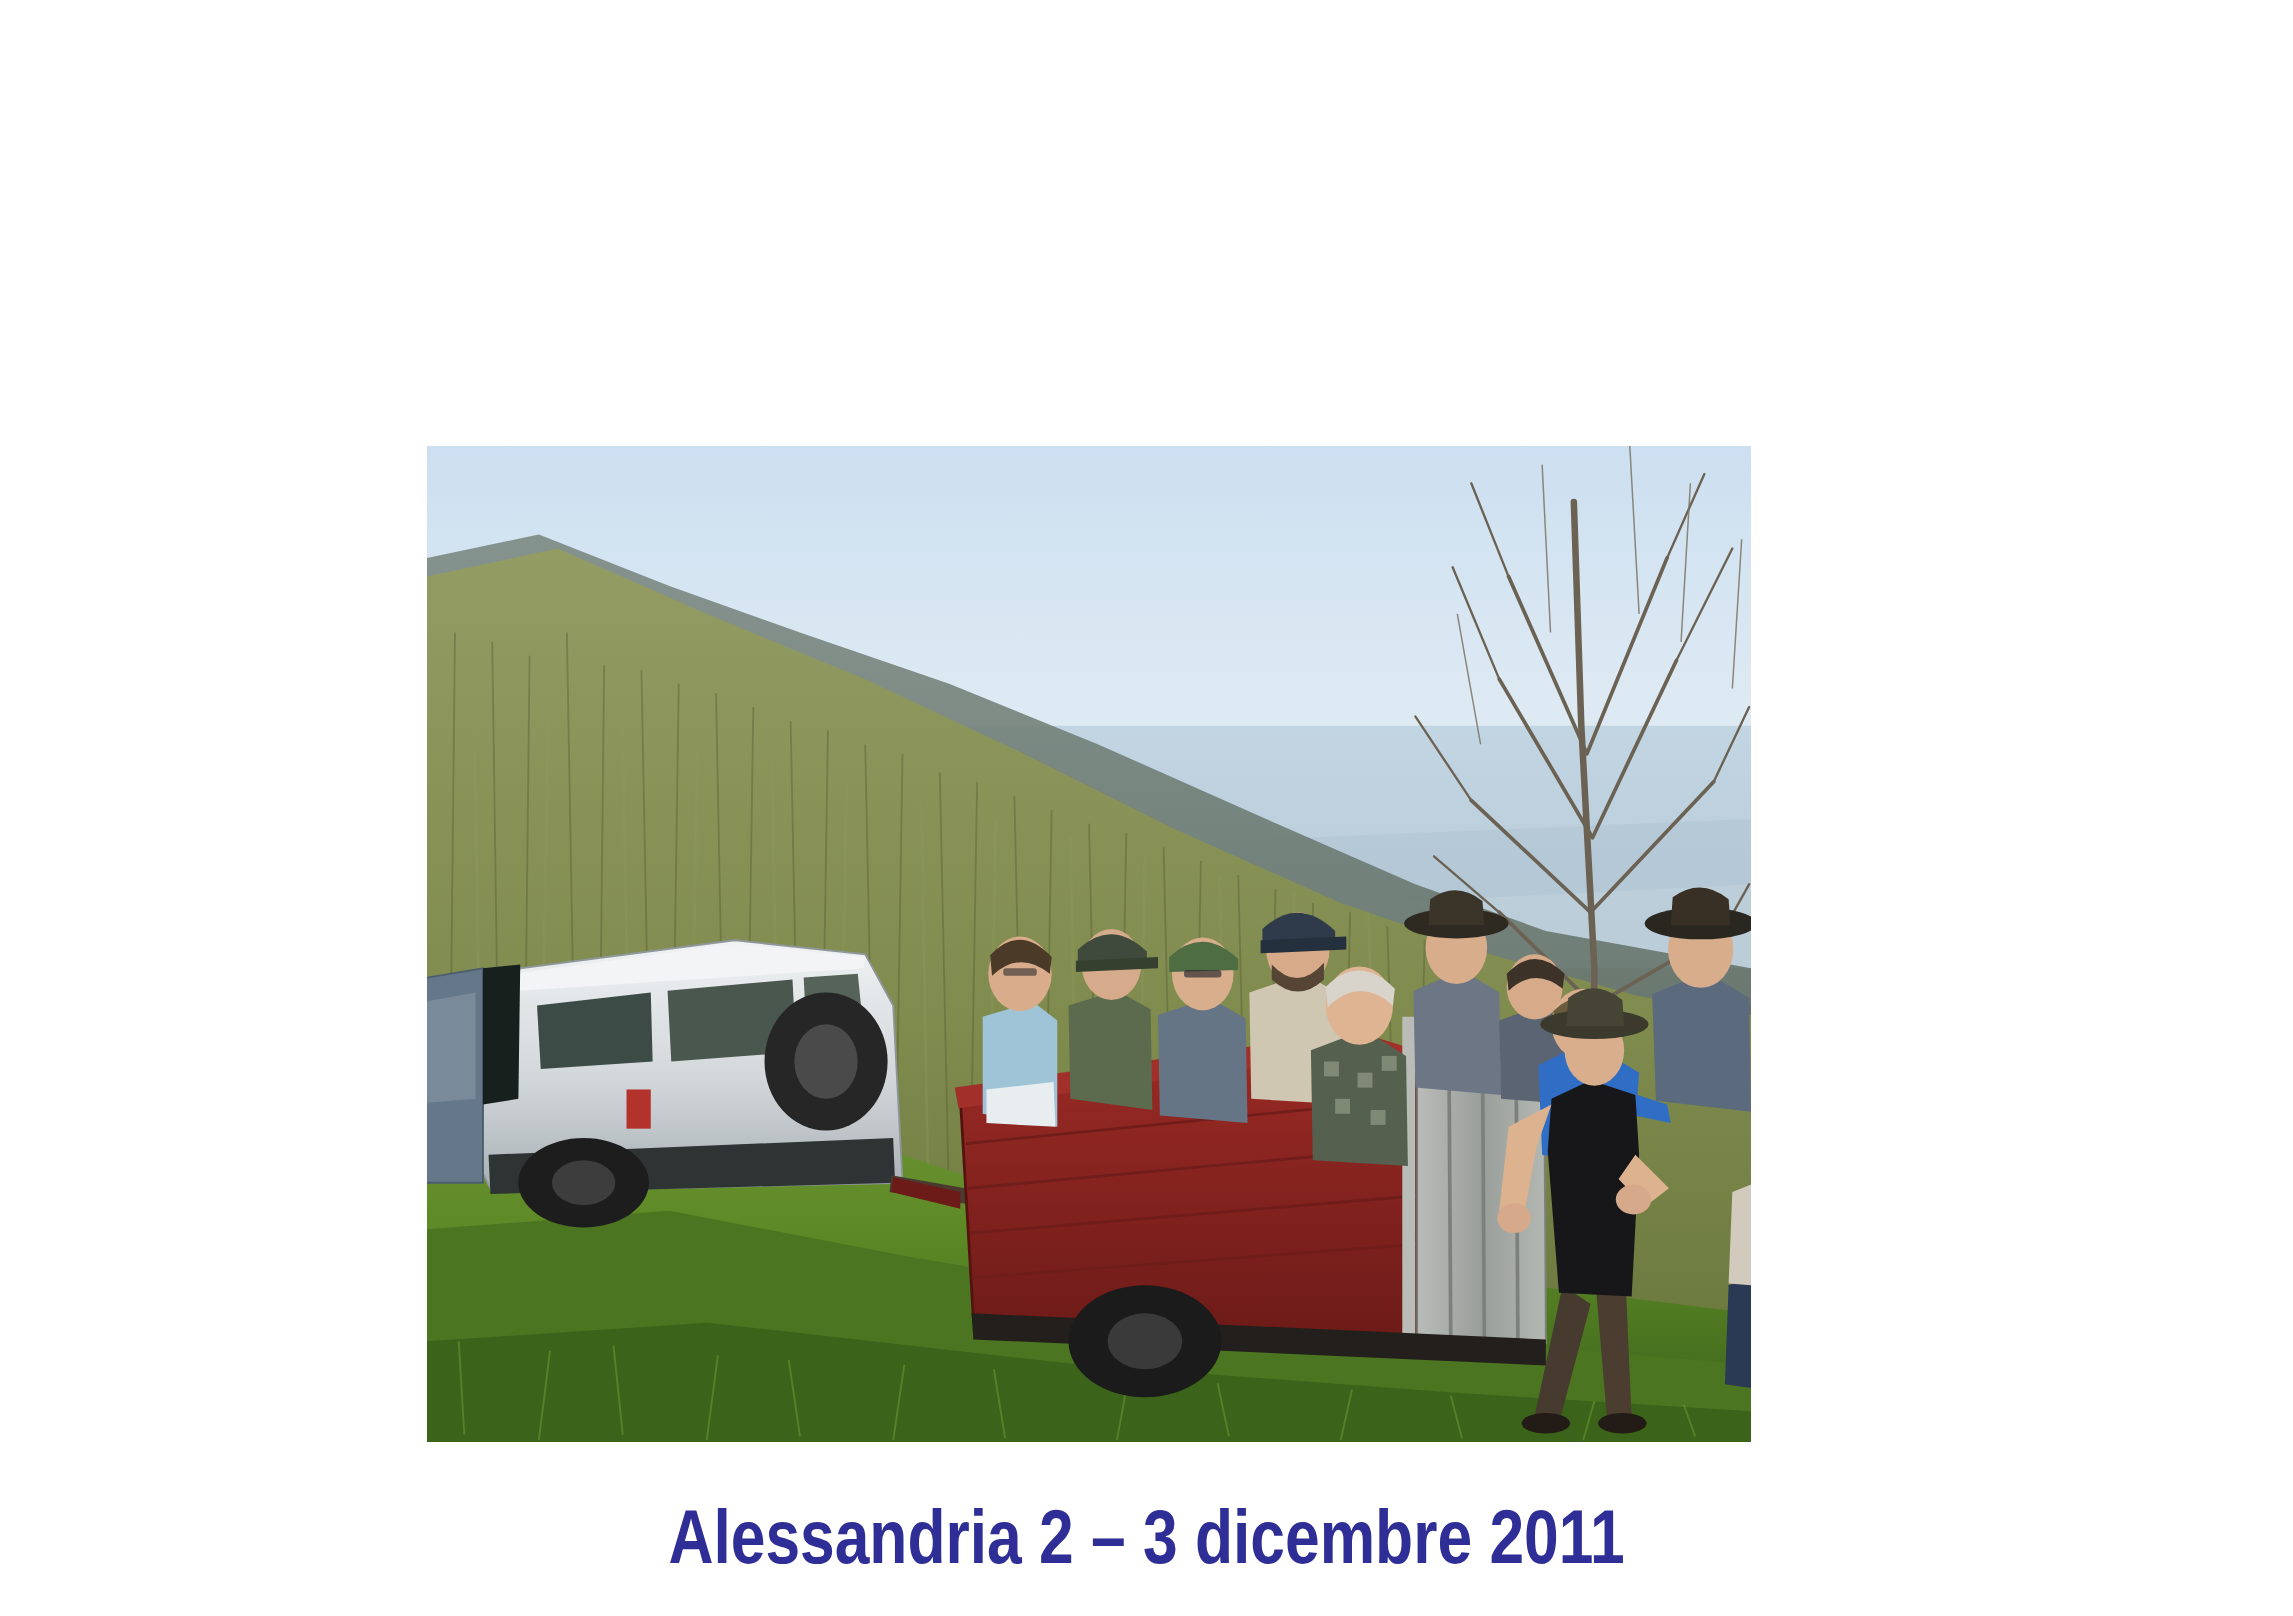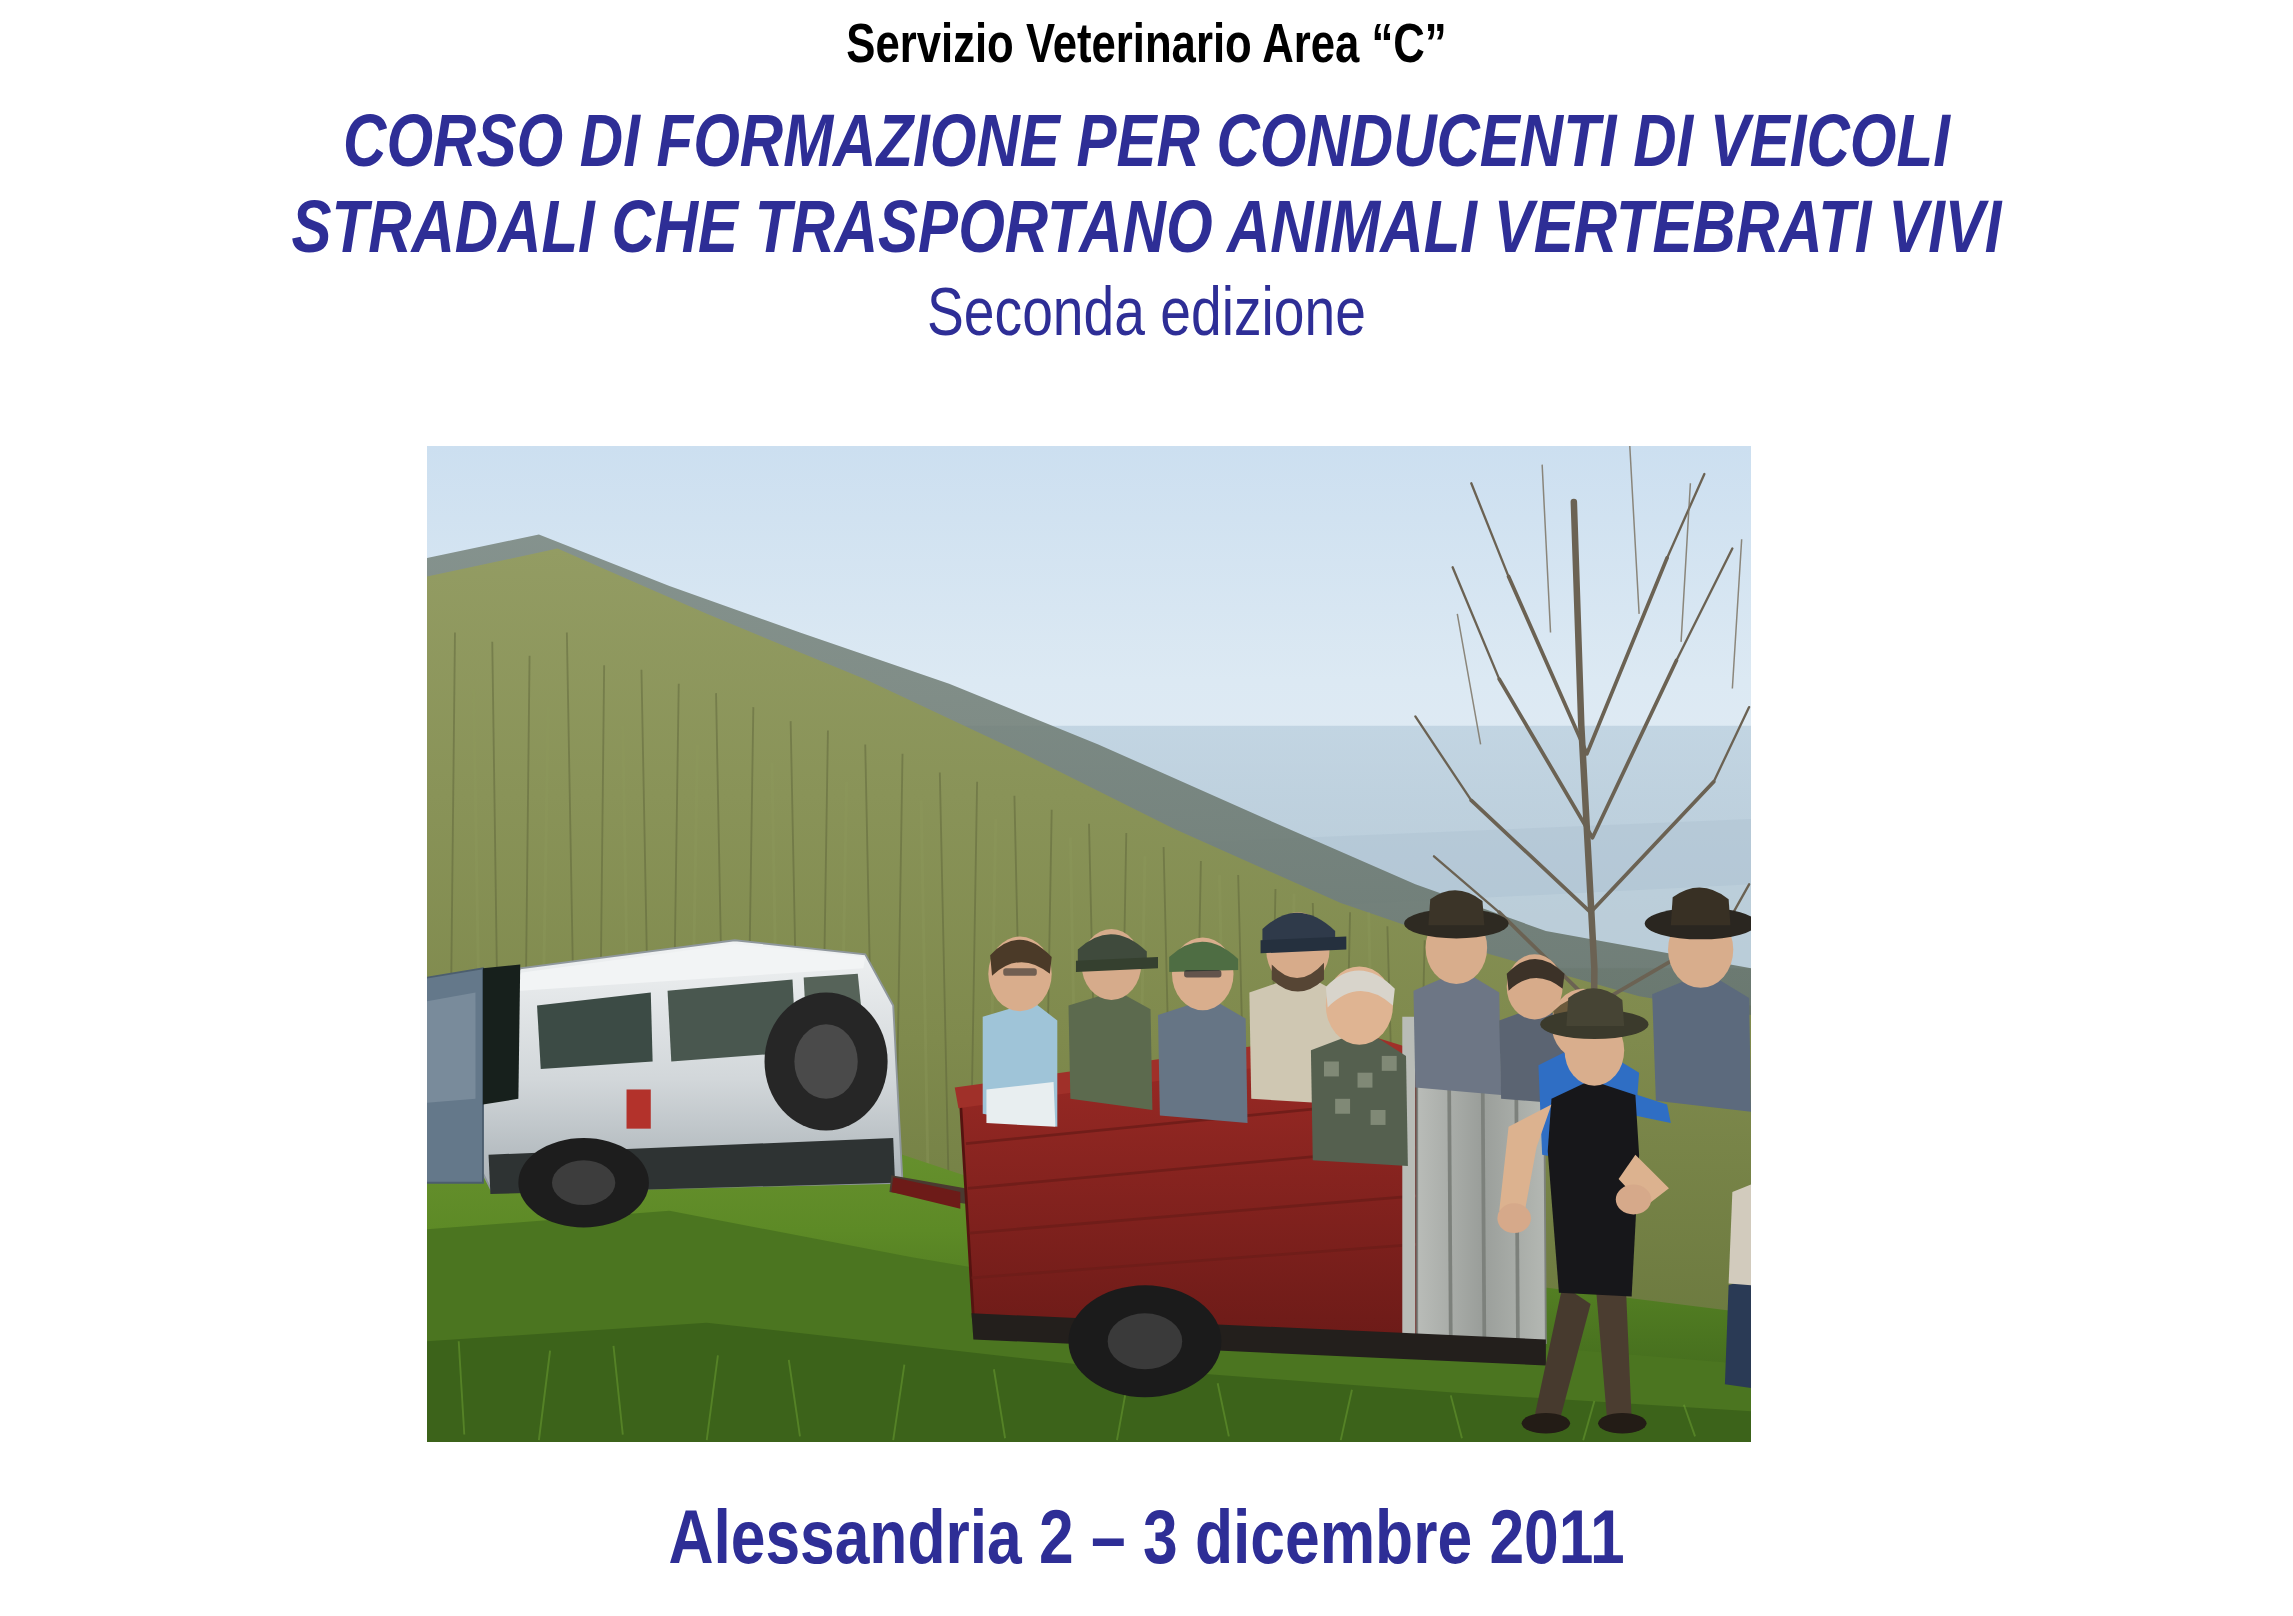--- a/index.html
+++ b/index.html
@@ -97,29 +97,20 @@
     overflow: hidden;
     background: #7a8c5a;
   }
   .photo-svg { display: block; width: 100%; height: 100%; }
 </style>
 </head>
 <body>
 
 <div class="slide">
 
-  <div class="heading-block">
-    <div class="line-service">Servizio Veterinario Area “C”</div>
-
-    <div class="line-title t1">CORSO DI FORMAZIONE PER CONDUCENTI DI VEICOLI</div>
-
-    <div class="line-title t2">STRADALI CHE TRASPORTANO ANIMALI VERTEBRATI VIVI</div>
-
-    <div class="line-edition">Seconda edizione</div>
-  </div>
 
   <div class="photo-frame">
     <svg class="photo-svg" viewBox="0 0 1420 1068" preserveAspectRatio="none">
       <defs>
         <linearGradient id="skyGrad" x1="0" y1="0" x2="0" y2="1">
           <stop offset="0%" stop-color="#ccdff0"></stop>
           <stop offset="45%" stop-color="#dce9f3"></stop>
           <stop offset="100%" stop-color="#e6eef3"></stop>
         </linearGradient>
         <linearGradient id="valleyGrad" x1="0" y1="0" x2="0" y2="1">

